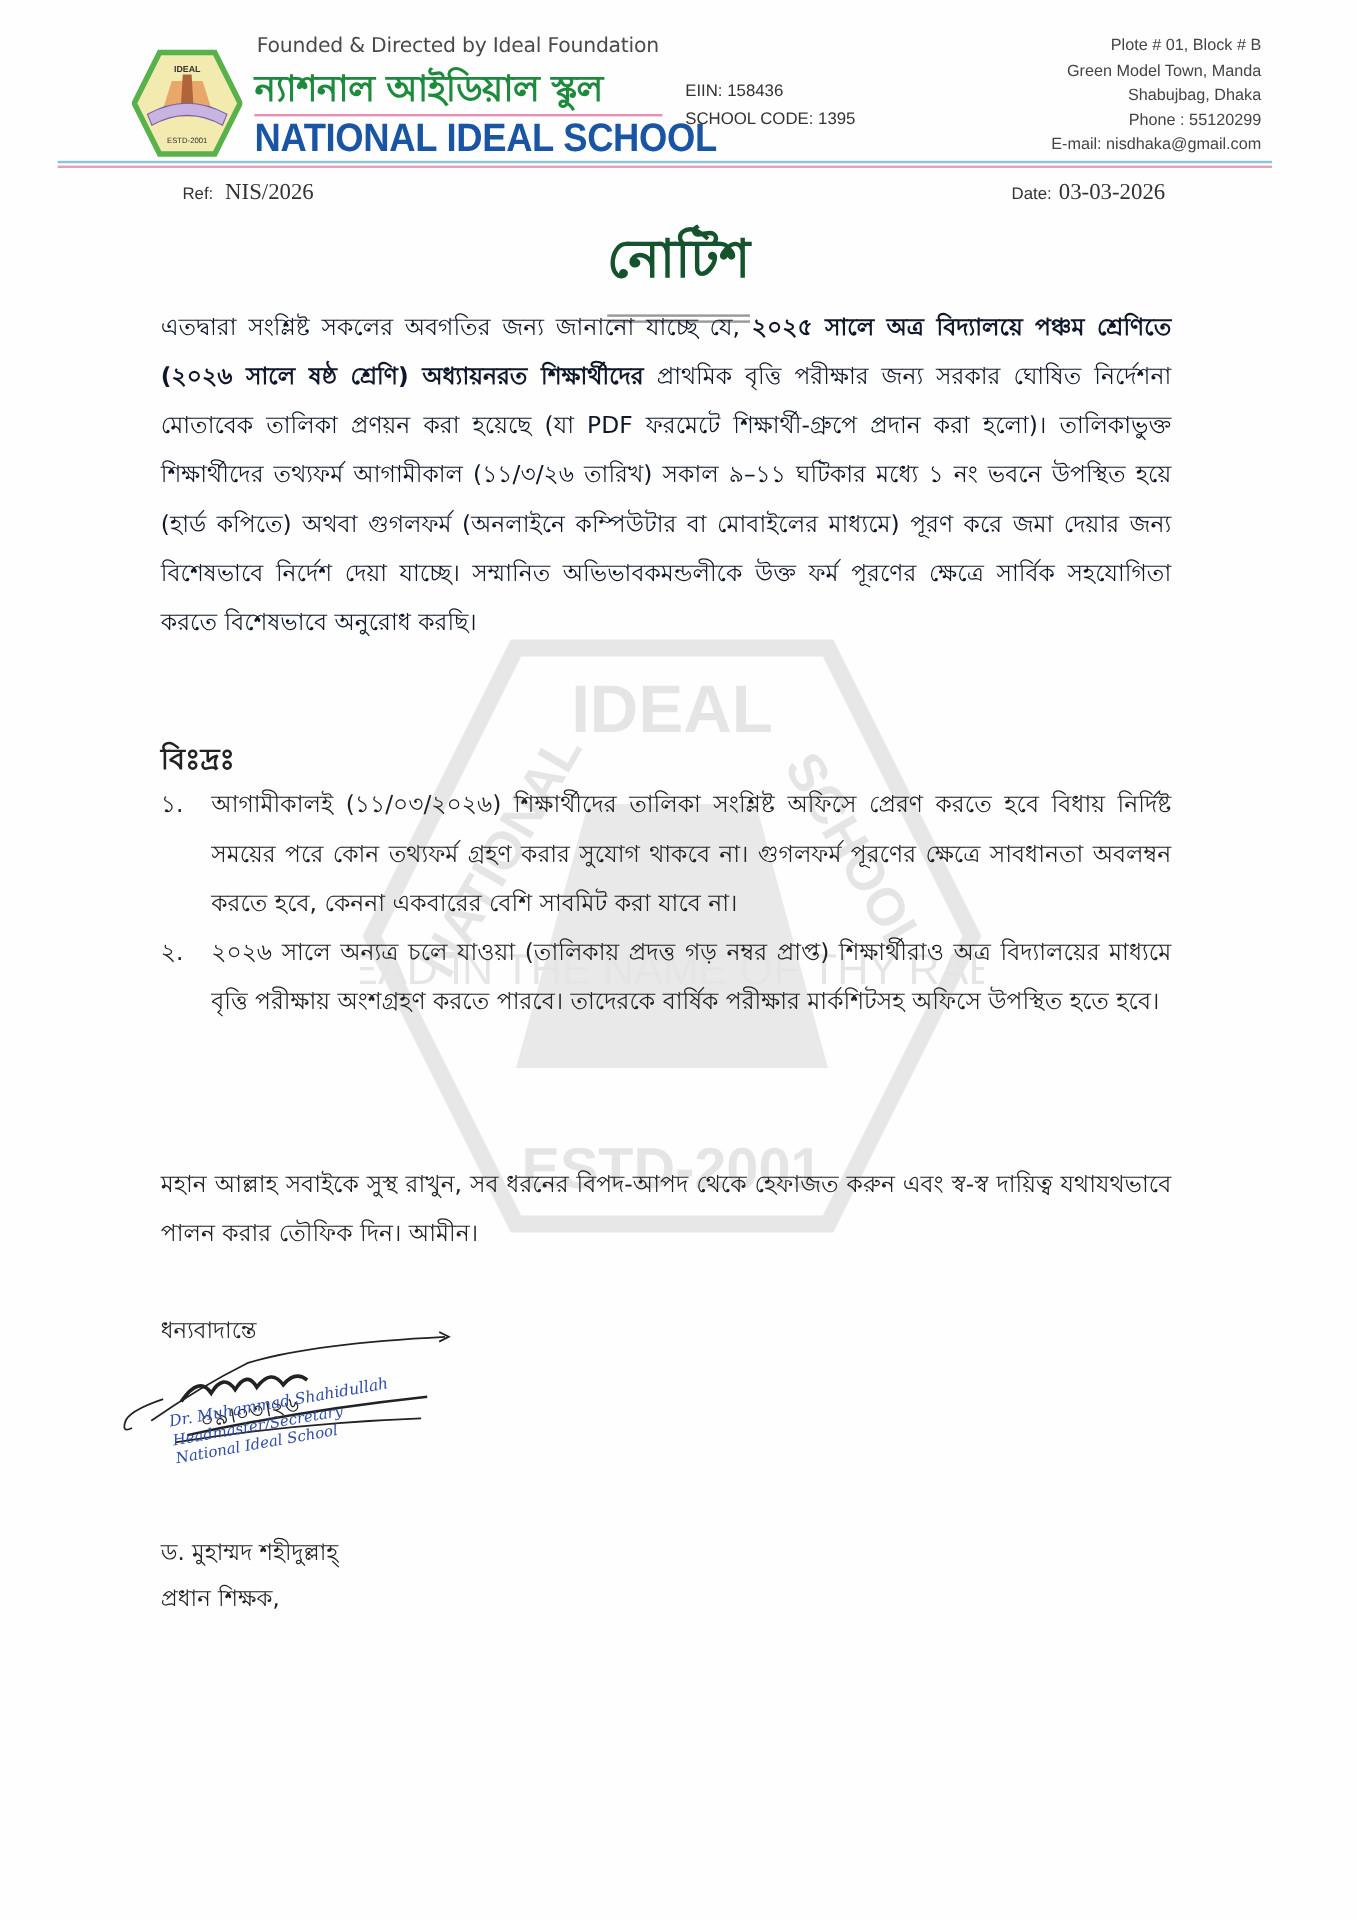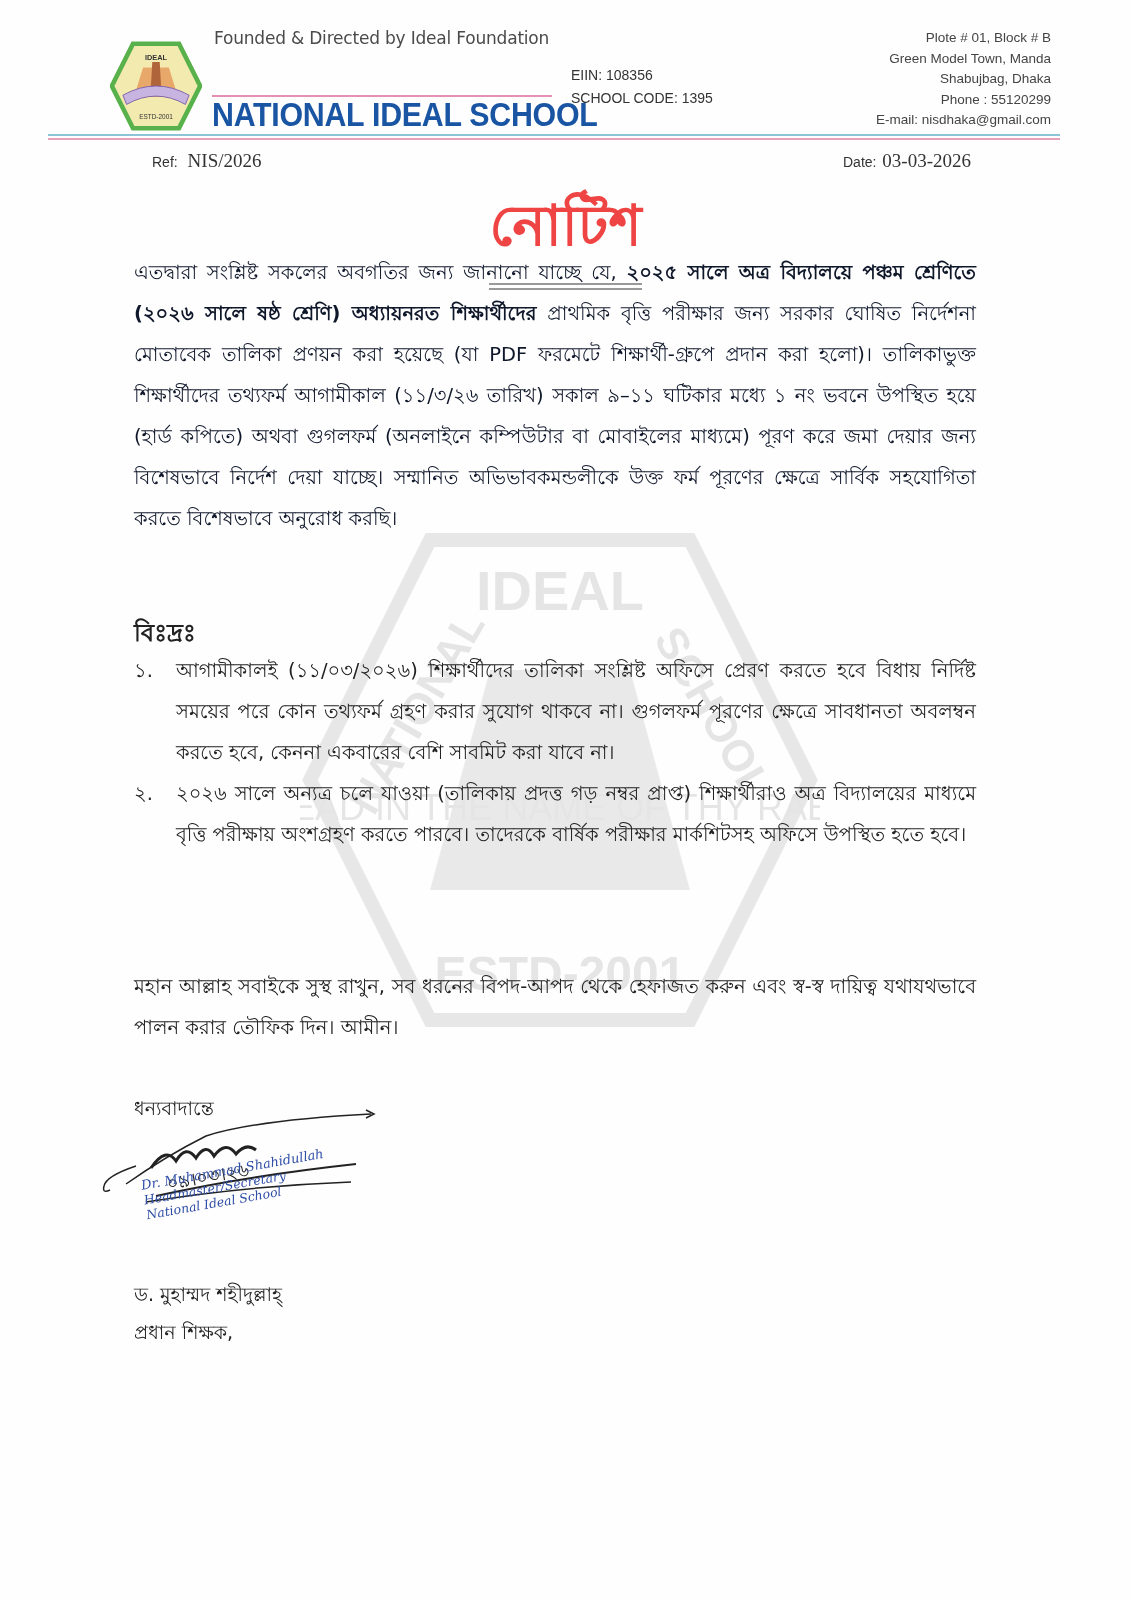--- a/index.html
+++ b/index.html
@@ -19,21 +19,21 @@
   .address { position: absolute; right: 32px; top: 6px; text-align: right; font-family: "Liberation Sans", sans-serif; font-size: 13.5px; color: #444; line-height: 20.5px; }
   .rule-blue { position: absolute; left: 48px; top: 134px; width: 1012px; height: 2px; background: #8cc4d8; }
   .rule-pink { position: absolute; left: 48px; top: 138px; width: 1012px; height: 2px; background: #e89fb8; }
 
   .ref { position: absolute; left: 152px; top: 150px; font-size: 14px; color: #333; font-family: "Liberation Sans", sans-serif; }
   .ref .val { font-family: "Liberation Serif", serif; font-size: 19px; margin-left: 6px; }
   .date { position: absolute; right: 160px; top: 150px; font-size: 14px; color: #333; font-family: "Liberation Sans", sans-serif; }
   .date .val { font-family: "Liberation Serif", serif; font-size: 19px; margin-left: 2px; }
 
   .title { position: absolute; left: 0; width: 1131px; top: 183px; text-align: center; }
-  .title span { display: inline-block; font-size: 56px; font-weight: bold; color: #ef4444; padding-bottom: 6px; border-bottom: 2px solid #999; position: relative; }
+  .title span { display: inline-block; font-size: 44px; font-weight: bold; color: #14532d; padding-bottom: 6px; border-bottom: 2px solid #999; position: relative; }
   .title span::after { content: ""; position: absolute; left: 0; right: 0; bottom: -7px; height: 2px; background: #999; }
 
   
   .watermark { position: absolute; left: 300px; top: 520px; width: 520px; height: 520px; opacity: 0.13; pointer-events: none; }
 
   
   .body-text { position: absolute; left: 134px; top: 252px; width: 842px; font-size: 19.5px; line-height: 41px; color: #0f172a; text-align: justify; text-align-last: left; }
   .body-text b { font-weight: bold; }
 
   .note-head { position: absolute; left: 134px; top: 614px; font-size: 24px; font-weight: bold; color: #222; }
@@ -58,24 +58,25 @@
   <div class="header">
     <svg class="logo" viewBox="0 0 100 100">
       <polygon points="25,4 75,4 98,50 75,96 25,96 2,50" fill="#f3eab0" stroke="#58b14a" stroke-width="5"></polygon>
       <polygon points="36,30 64,30 74,62 26,62" fill="#e8a86a"></polygon>
       <polygon points="46,24 54,24 56,58 44,58" fill="#b0643a"></polygon>
       <path d="M14 60 Q50 40 86 60 L82 70 Q50 52 18 70 Z" fill="#c8b4e0" stroke="#7a5fa8" stroke-width="1"></path>
       <text x="50" y="22" font-size="8" text-anchor="middle" fill="#333" font-weight="bold" font-family="Liberation Sans, sans-serif">IDEAL</text>
       <text x="50" y="86" font-size="7" text-anchor="middle" fill="#333" font-family="Liberation Sans, sans-serif">ESTD-2001</text>
     </svg>
     <div class="founded">Founded &amp; Directed by Ideal Foundation</div>
+    <div class="bn-name">ন্যাশনাল আইডিয়াল স্কুল</div>
     <div class="name-rule"></div>
     <div class="en-name">NATIONAL IDEAL SCHOOL</div>
     <div class="codes">
-      <div>EIIN: 108356</div>
+      <div>EIIN: 158436</div>
       <div>SCHOOL CODE: 1395</div>
     </div>
     <div class="address">
       <div>Plote # 01, Block # B</div>
       <div>Green Model Town, Manda</div>
       <div>Shabujbag, Dhaka</div>
       <div>Phone : 55120299</div>
       <div>E-mail: nisdhaka@gmail.com</div>
     </div>
   </div>

